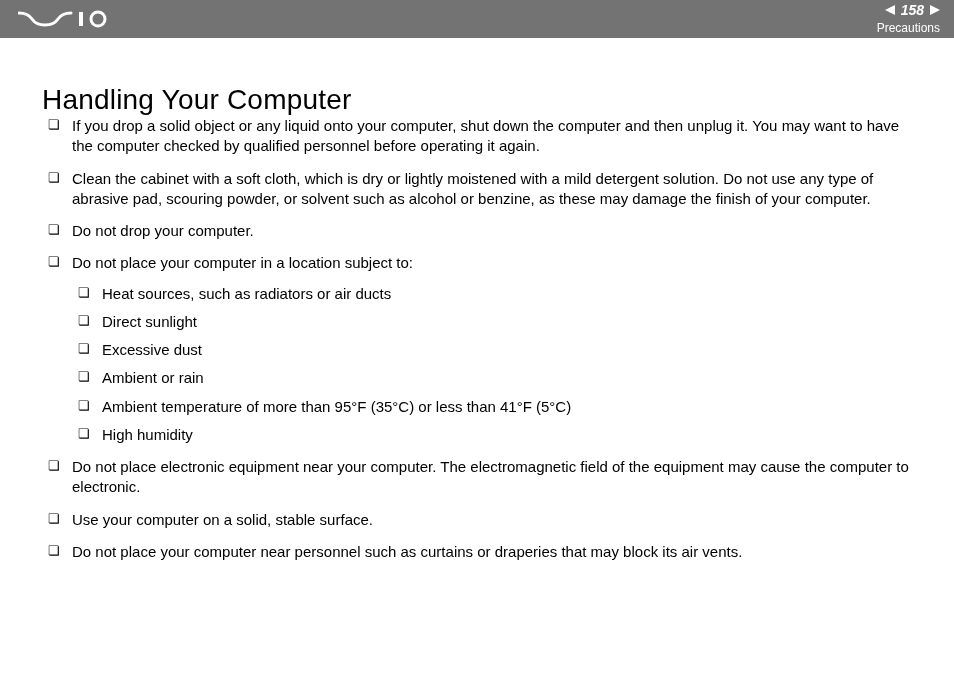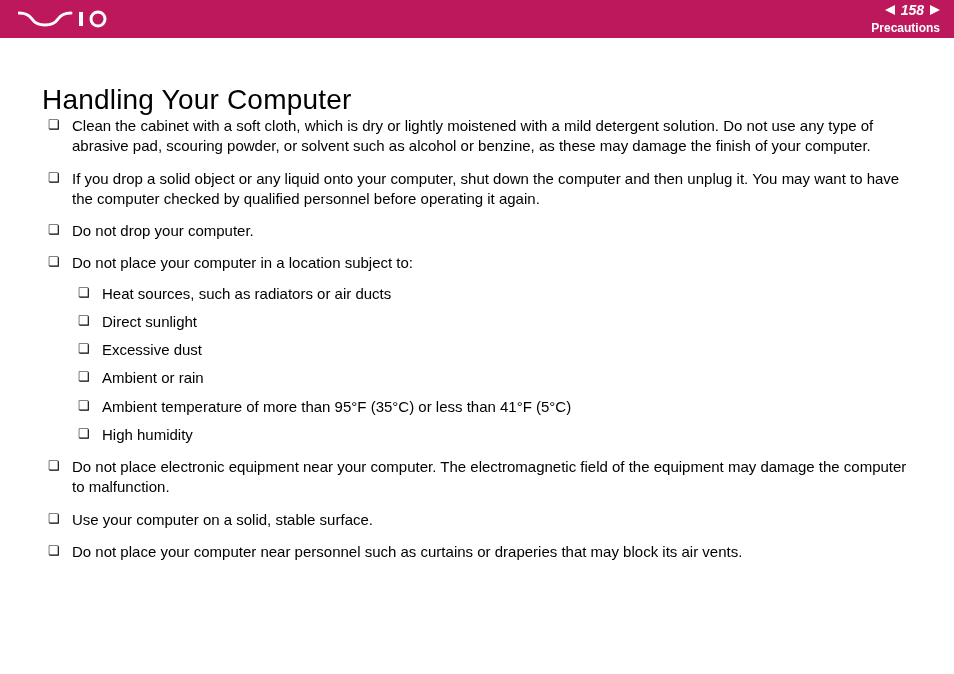--- a/index.html
+++ b/index.html
@@ -1,26 +1,26 @@
 <!DOCTYPE html>
 <html><head>
 <meta charset="utf-8">
 <style>
   * { margin: 0; padding: 0; box-sizing: border-box; }
   html, body { width: 954px; height: 674px; font-family: Arial, Helvetica, sans-serif; background: #fff; color: #000; }
   .page { width: 954px; height: 674px; position: relative; }
-  .header { width: 100%; height: 38px; background: #be185d; color: #fff; display: flex; align-items: center; justify-content: space-between; padding: 0 14px 0 18px; }
+  .header { width: 100%; height: 38px; background: #737373; color: #fff; display: flex; align-items: center; justify-content: space-between; padding: 0 14px 0 18px; }
   .logo { display: flex; align-items: center; }
   .logo svg { height: 20px; }
   .header-right { text-align: right; font-size: 12px; line-height: 1.1; }
   .pager { display: flex; align-items: center; justify-content: flex-end; gap: 6px; font-weight: bold; font-style: italic; font-size: 14px; }
   .tri { width: 0; height: 0; display: inline-block; }
   .tri-left { border-top: 5px solid transparent; border-bottom: 5px solid transparent; border-right: 10px solid #fff; }
   .tri-right { border-top: 5px solid transparent; border-bottom: 5px solid transparent; border-left: 10px solid #fff; }
-  .section-label { font-weight: bold; font-size: 12px; margin-top: 4px; }
+  .section-label { font-weight: normal; font-size: 12px; margin-top: 4px; }
   .content { padding: 46px 42px 20px 42px; }
   h1 { font-size: 28px; font-weight: 400; letter-spacing: 0.2px; }
   ul.top { list-style: none; }
   ul.top > li { position: relative; padding-left: 30px; font-size: 15px; line-height: 1.35; margin-bottom: 12px; }
   ul.top > li::before { content: "❏"; position: absolute; left: 6px; top: 0; font-size: 13px; }
   ul.sub { list-style: none; margin-top: 10px; }
   ul.sub > li { position: relative; padding-left: 30px; font-size: 15px; line-height: 1.35; margin-bottom: 8px; }
   ul.sub > li::before { content: "❏"; position: absolute; left: 6px; top: 0; font-size: 13px; }
 </style>
 </head>
@@ -41,32 +41,32 @@
         <span>158</span>
         <span class="tri tri-right"></span>
       </div>
       <div class="section-label">Precautions</div>
     </div>
   </div>
 
   <div class="content">
     <h1>Handling Your Computer</h1>
     <ul class="top">
+      <li>If you drop a solid object or any liquid onto your computer, shut down the computer and then unplug it. You may want to have the computer checked by qualified personnel before operating it again.</li>
       <li>Clean the cabinet with a soft cloth, which is dry or lightly moistened with a mild detergent solution. Do not use any type of abrasive pad, scouring powder, or solvent such as alcohol or benzine, as these may damage the finish of your computer.</li>
-      <li>If you drop a solid object or any liquid onto your computer, shut down the computer and then unplug it. You may want to have the computer checked by qualified personnel before operating it again.</li>
       <li>Do not drop your computer.</li>
       <li>
         <span>Do not place your computer in a location subject to:</span>
         <ul class="sub">
           <li>Heat sources, such as radiators or air ducts</li>
           <li>Direct sunlight</li>
           <li>Excessive dust</li>
           <li>Ambient or rain</li>
           <li>Ambient temperature of more than 95°F (35°C) or less than 41°F (5°C)</li>
           <li>High humidity</li>
         </ul>
       </li>
-      <li>Do not place electronic equipment near your computer. The electromagnetic field of the equipment may damage the computer to malfunction.</li>
+      <li>Do not place electronic equipment near your computer. The electromagnetic field of the equipment may cause the computer to electronic.</li>
       <li>Use your computer on a solid, stable surface.</li>
       <li>Do not place your computer near personnel such as curtains or draperies that may block its air vents.</li>
     </ul>
   </div>
 </div>
 
 </body></html>

